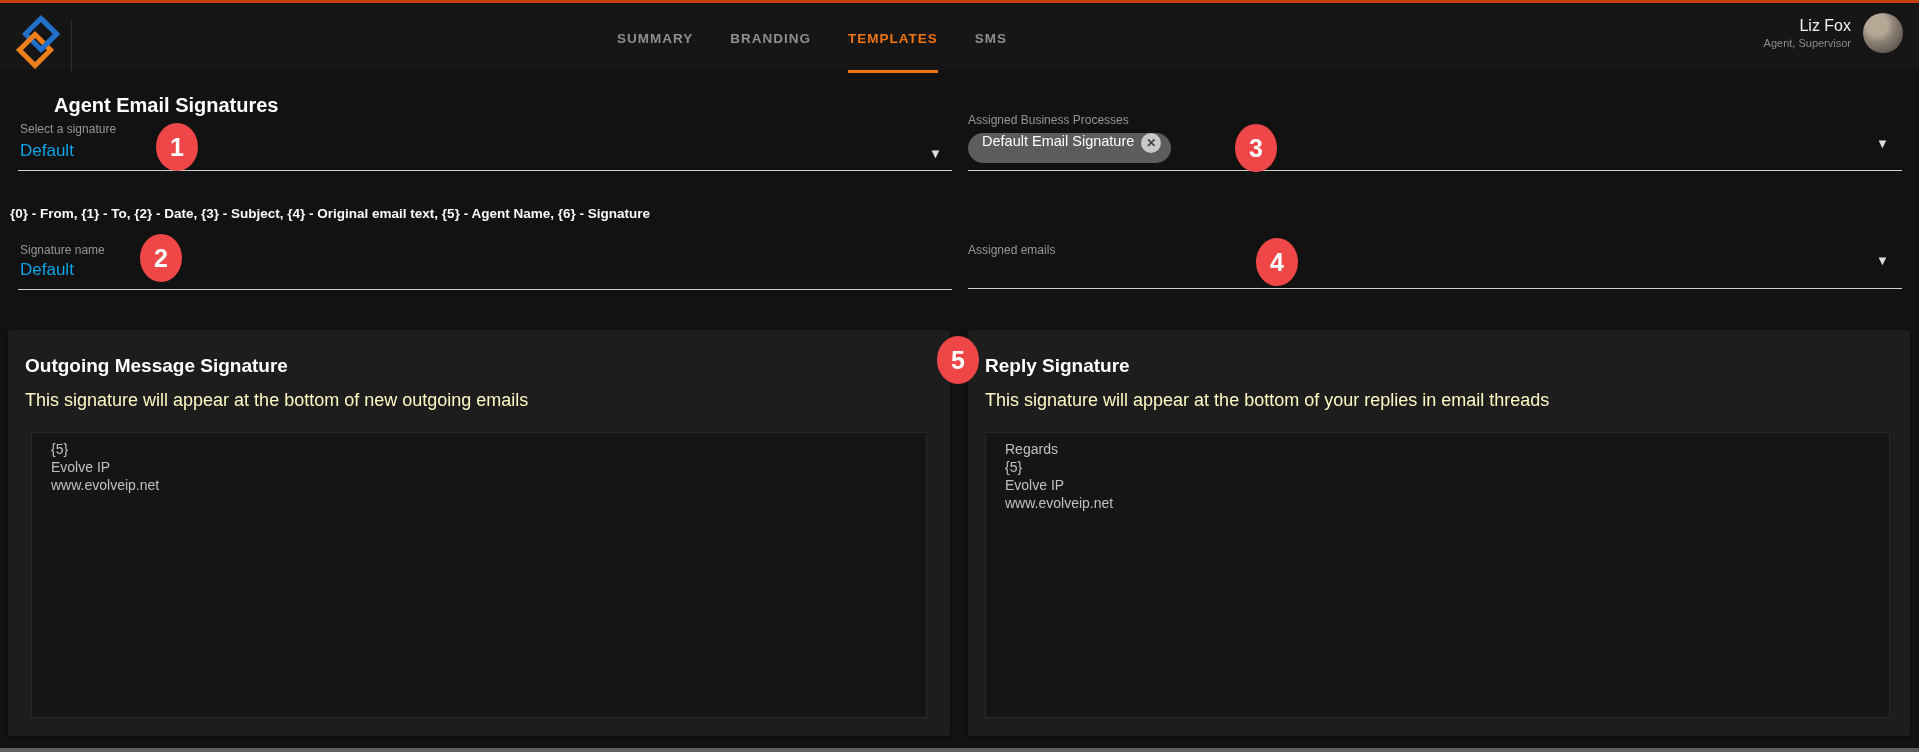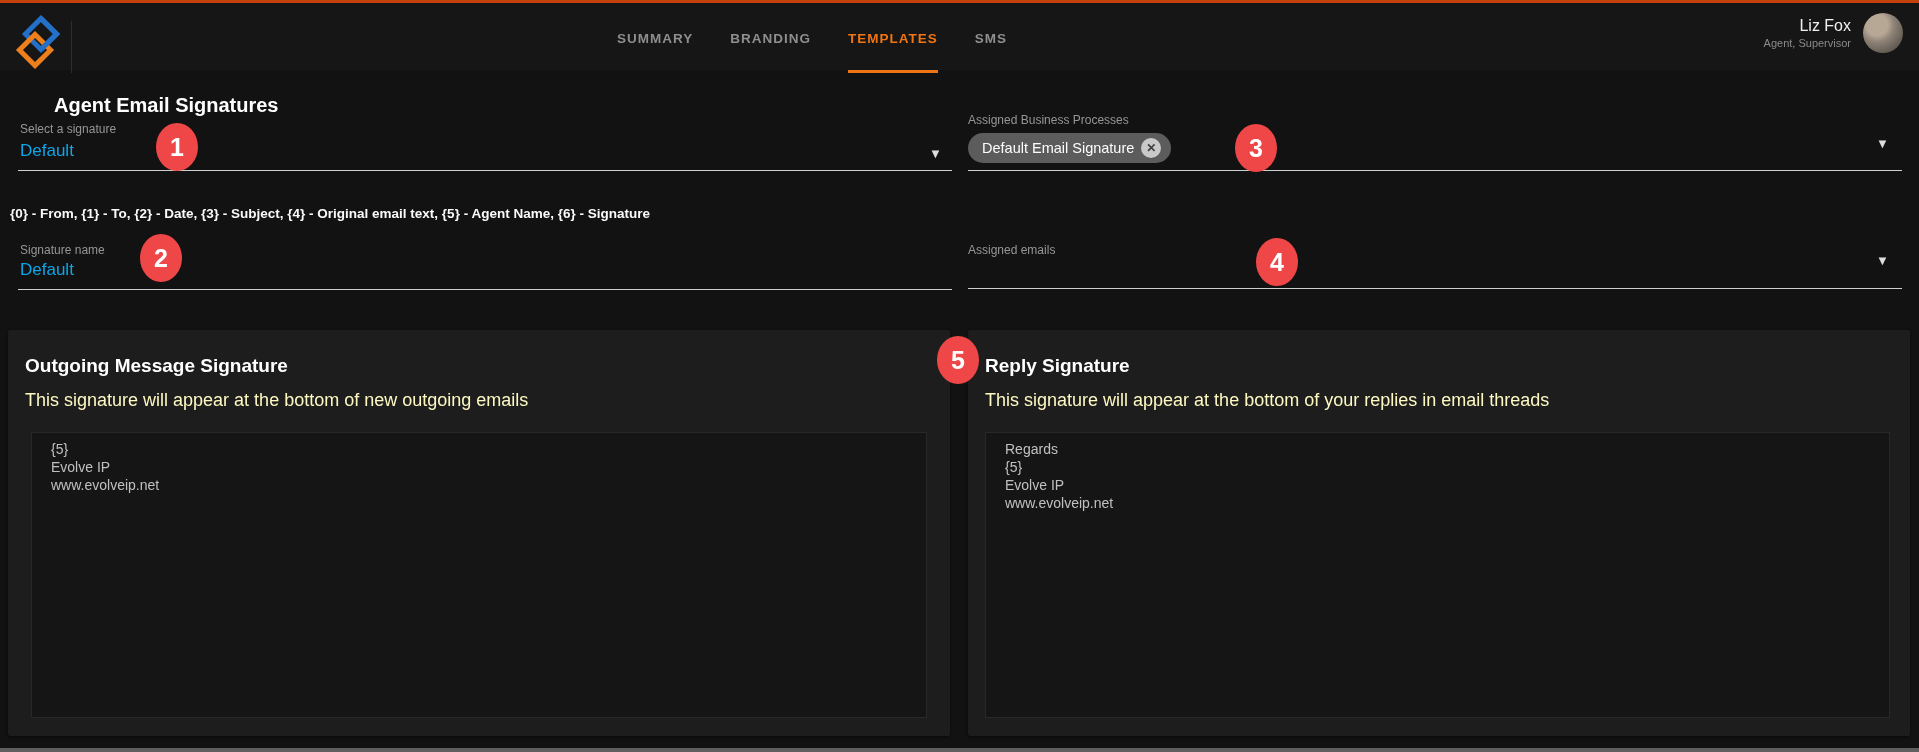--- a/index.html
+++ b/index.html
@@ -25,21 +25,21 @@
   .userrole { font-size:11px; color:#8a8a8a; line-height:14px; }
   .avatar { width:40px; height:40px; border-radius:50%;
     background:radial-gradient(circle at 35% 30%, #b7a795 0 28%, #8d8276 45%, #5c564e 80%, #47423c 100%); }
   
   .page-title { position:absolute; left:10px; top:94px; font-size:20px; font-weight:700; color:#fff;margin-left:44px; }
   .field-label { position:absolute; font-size:12px; color:#969696; }
   .field-value { position:absolute; font-size:17px; color:#0ea5e9; }
   .underline { position:absolute; height:1px; background:#cfcfcf; }
   .dd-arrow { position:absolute; font-size:13px; color:#dedede; line-height:13px; cursor:pointer; }
   .help { position:absolute; left:10px; top:202px; font-size:13.5px; font-weight:700; color:#fafafa; line-height:23px; }
-  .chip { position:absolute; height:30px; display:inline-flex; align-items:center;
+  .chip { position:absolute; height:30px; display:inline-flex; 
     background:#5c5c5c; border-radius:16px; padding:0 10px 0 14px; gap:7px; cursor:pointer; }
   .chip-text { font-size:14.5px; color:#fdfdfd; white-space:nowrap; }
   .chip-remove { width:20px; height:20px; border-radius:50%; background:#c9c9c9; color:#3f3f3f;
     font-size:12px; font-weight:700; display:flex; align-items:center; justify-content:center; cursor:pointer; }
   .chip.no-remove { padding-right:16px; }
   
   .badge { position:absolute; width:42px; height:48px; border-radius:50%; background:#ef4747;
     color:#fff; font-size:25px; font-weight:700; display:flex; align-items:center; justify-content:center; z-index:5; }
   
   .panel { position:absolute; top:330px; width:942px; height:406px; background:#1d1d1d;

